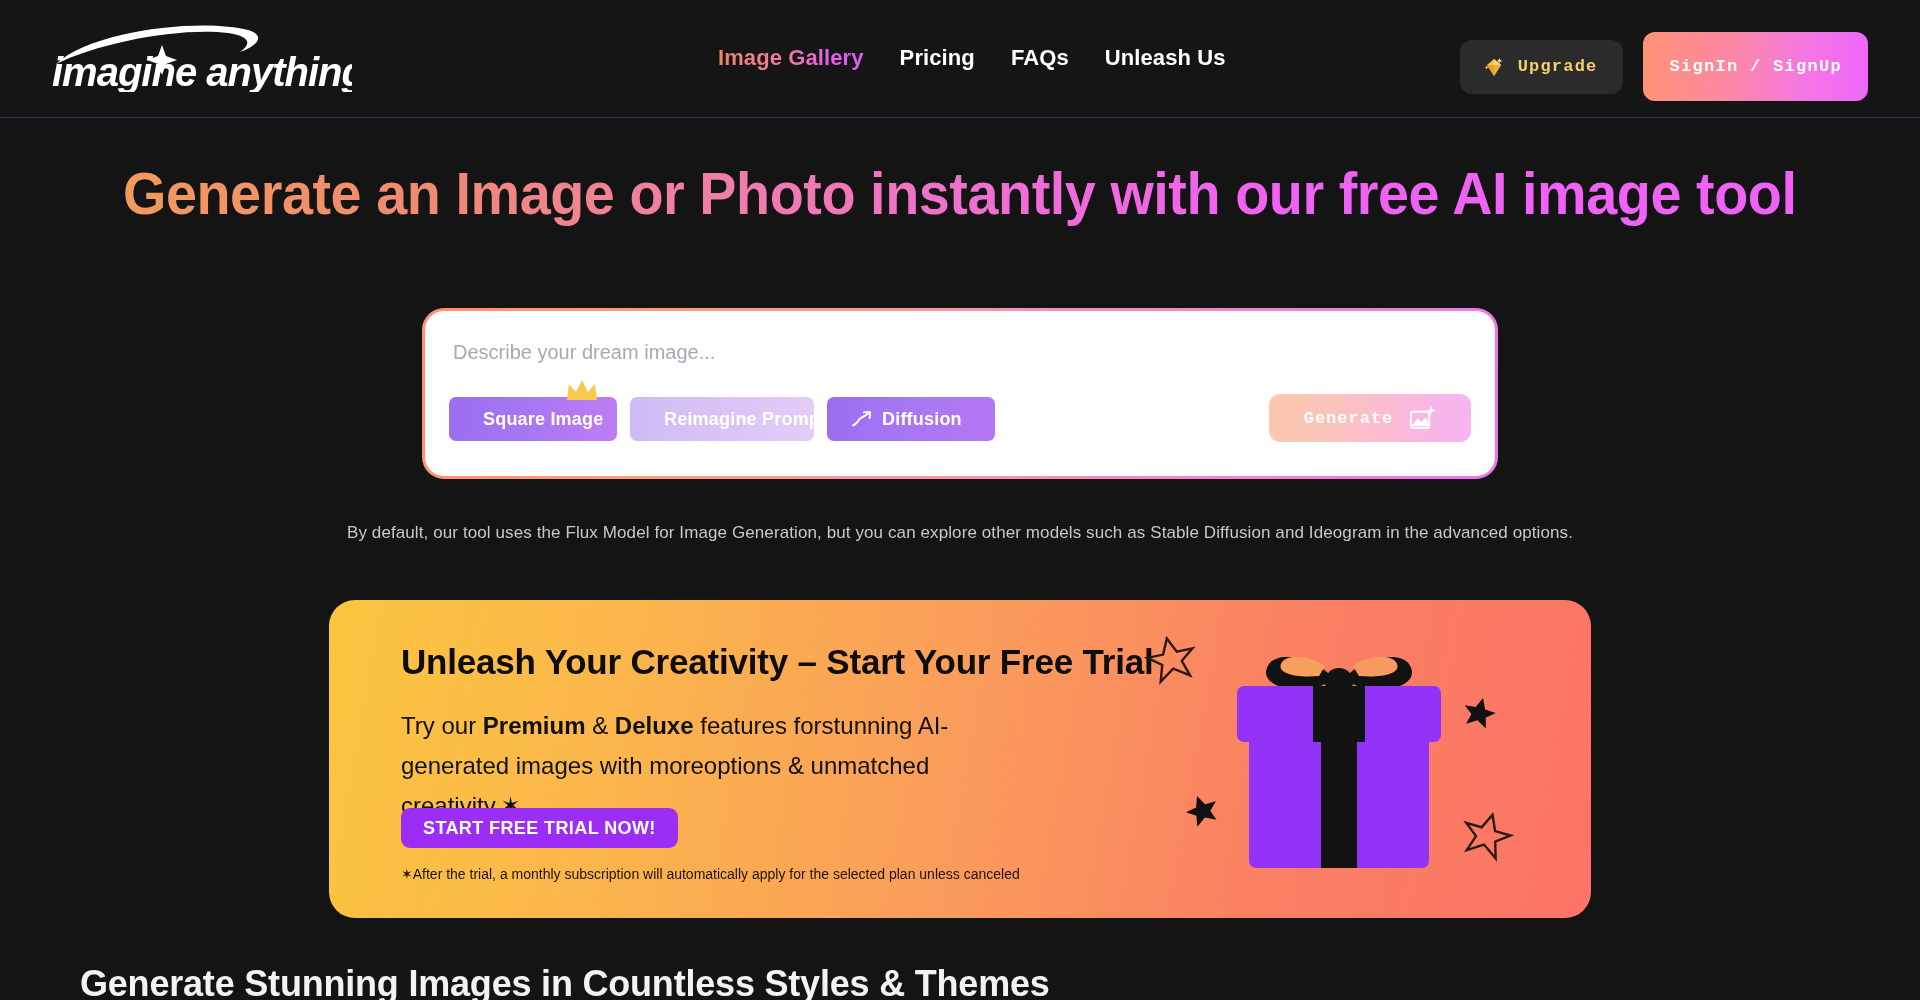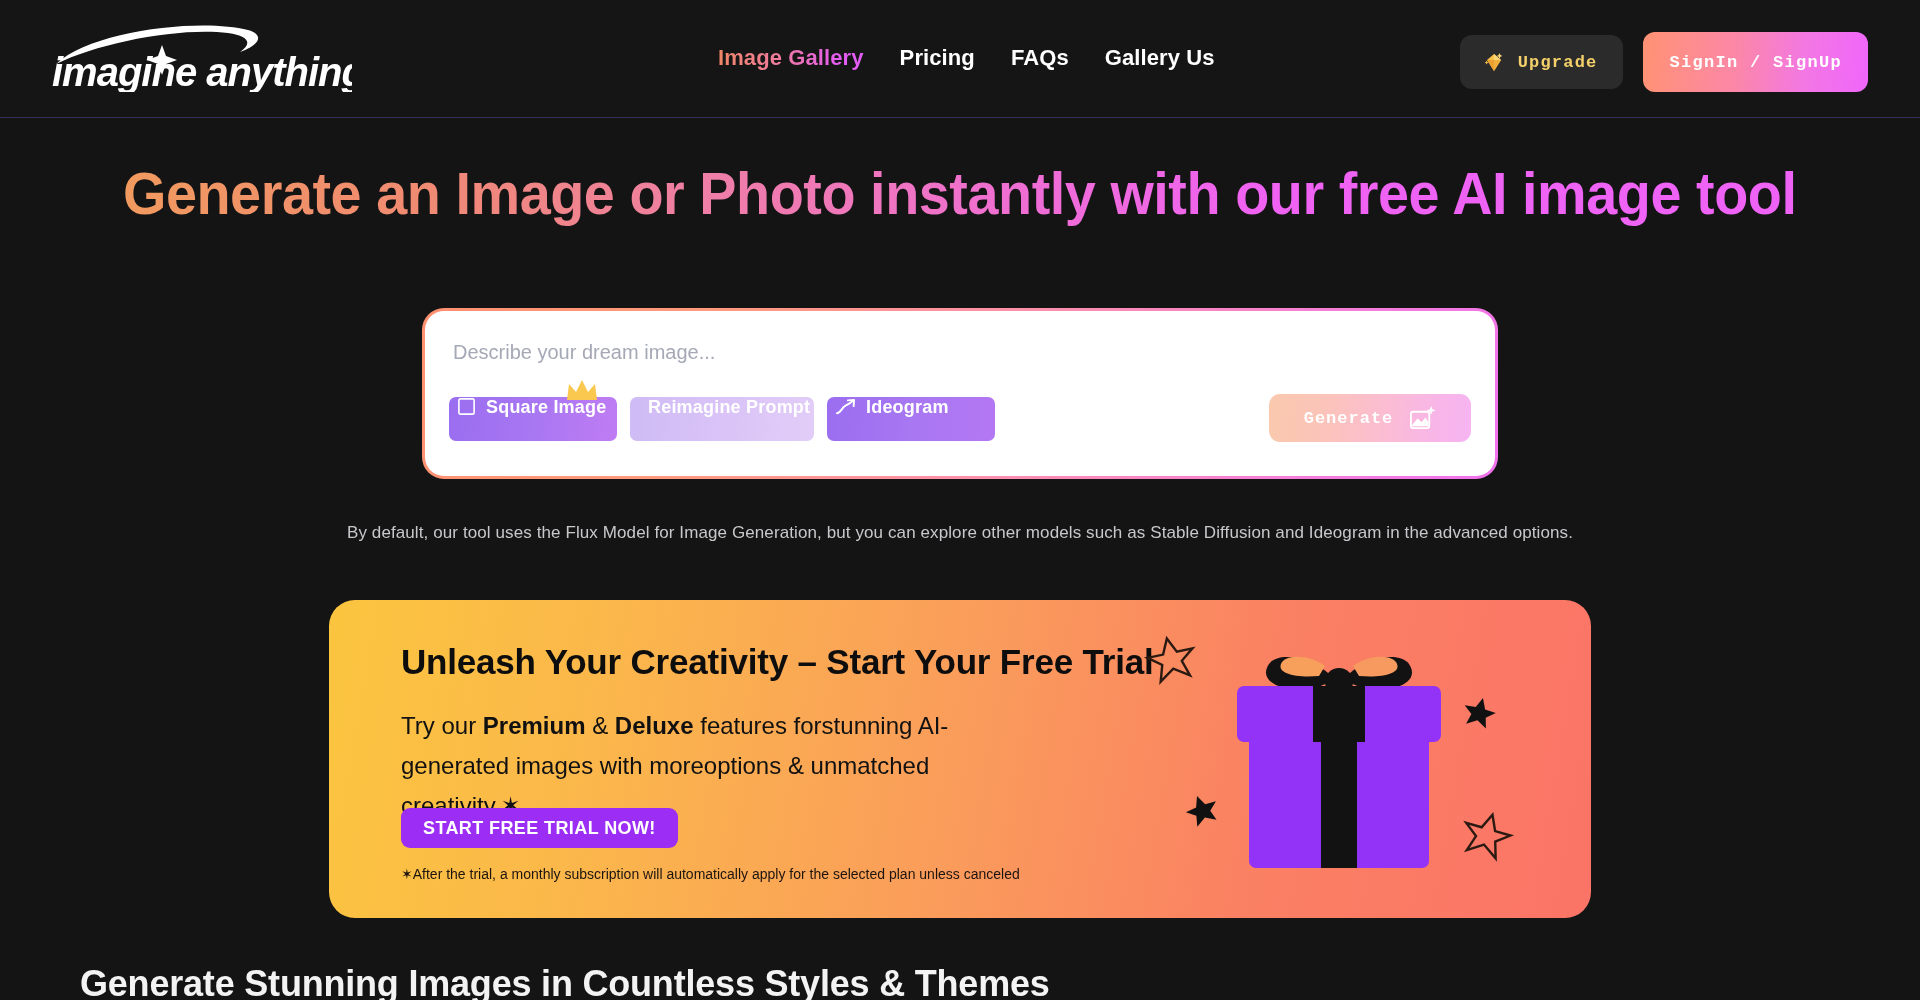--- a/index.html
+++ b/index.html
@@ -78,21 +78,21 @@
   }
   #upgrade-btn .lbl {
     font-family: "Liberation Mono", monospace;
     font-weight: 700;
     font-size: 17px;
     letter-spacing: 1.2px;
     color: #f4d06a;
   }
 
   #signin-btn {
-    height: 60px;
+    height: 69px;
     padding: 0 26px;
     border: none;
     border-radius: 12px;
     background: linear-gradient(95deg, #ff9273 0%, #fb87a8 42%, #f377e4 72%, #ef66fb 100%);
     display: flex;
     align-items: center;
     cursor: pointer;
   }
   #signin-btn .lbl {
     font-family: "Liberation Mono", monospace;
@@ -165,25 +165,25 @@
     left: 24px;
     top: 86px;
     display: flex;
     align-items: center;
     gap: 13px;
   }
 
   .tool-btn {
     position: relative;
     height: 44px;
-    padding: 0 8px;
+    padding: 0 24px;
     border: none;
     border-radius: 7px;
     display: flex;
-    align-items: flex-start;
+    align-items: center;
     gap: 10px;
     cursor: pointer;
   }
   .tool-btn .lbl {
     font-family: "Liberation Sans Narrow", "Liberation Sans", sans-serif;
     font-weight: 700;
     font-size: 18px;
     color: #ffffff;
     white-space: nowrap;
     letter-spacing: .2px;
@@ -341,21 +341,21 @@
     <path d="M4 42 C 40 8, 150 -4, 196 8 C 214 13, 206 24, 188 30 C 200 22, 198 14, 176 11 C 130 5, 48 20, 4 42 Z" fill="#ffffff"></path>
 
     <path d="M110 23 L114 34 L125 38 L114 42 L110 53 L106 42 L95 38 L106 34 Z" fill="#ffffff"></path>
     <text x="0" y="64" font-family="Liberation Sans, sans-serif" font-size="40" font-weight="700" font-style="italic" fill="#ffffff" letter-spacing="-1">imagine anything</text>
   </svg>
 
   <div id="nav">
     <div class="nav-item grad">Image Gallery</div>
     <div class="nav-item">Pricing</div>
     <div class="nav-item">FAQs</div>
-    <div class="nav-item">Gallery Us</div>
+    <div class="nav-item">Unleash Us</div>
   </div>
 
   <div id="header-actions">
     <button id="upgrade-btn">
       <svg width="24" height="24" viewBox="0 0 24 24">
         <path d="M12 4 L19 10 L12 21 L5 10 Z" fill="#f7c048"></path>
         <path d="M12 4 L19 10 L12 10 Z" fill="#fbd777"></path>
         <path d="M5 10 L12 10 L12 21 Z" fill="#e8a030"></path>
         <path d="M12 10 L19 10 L12 21 Z" fill="#f0ae3a"></path>
         <path d="M17.5 3 L18.4 5 L20.4 5.9 L18.4 6.8 L17.5 8.8 L16.6 6.8 L14.6 5.9 L16.6 5 Z" fill="#fbd777"></path>
@@ -400,21 +400,21 @@
           <circle cx="20" cy="12" r="1.1" fill="#ffffff"></circle>
         </svg>
         <span class="lbl">Reimagine Prompt</span>
       </button>
 
       <button class="tool-btn" id="btn-advanced">
         <svg width="21" height="21" viewBox="0 0 22 22">
           <path d="M2 17 C 6 17, 7 11, 11 9 C 15 7, 16 6, 19 4" fill="none" stroke="#ffffff" stroke-width="2" stroke-linecap="round"></path>
           <path d="M13.5 3.5 L20 3 L19.5 9.5" fill="none" stroke="#ffffff" stroke-width="2" stroke-linecap="round" stroke-linejoin="round"></path>
         </svg>
-        <span class="lbl">Ideogram</span>
+        <span class="lbl">Diffusion</span>
       </button>
     </div>
 
     <button id="generate-btn">
       <span class="lbl">Generate</span>
       <svg width="27" height="27" viewBox="0 0 28 28">
         <rect x="2" y="7" width="19" height="17" rx="2.4" fill="none" stroke="#ffffff" stroke-width="1.9"></rect>
         <path d="M3 21 L9 14 L13 18 L17 13 L20 17.5 L20 22 L3 22 Z" fill="#ffffff"></path>
         <path d="M23 1 L24.3 4.4 L27.6 5.6 L24.3 6.8 L23 10.2 L21.7 6.8 L18.4 5.6 L21.7 4.4 Z" fill="#ffffff"></path>
       </svg>

